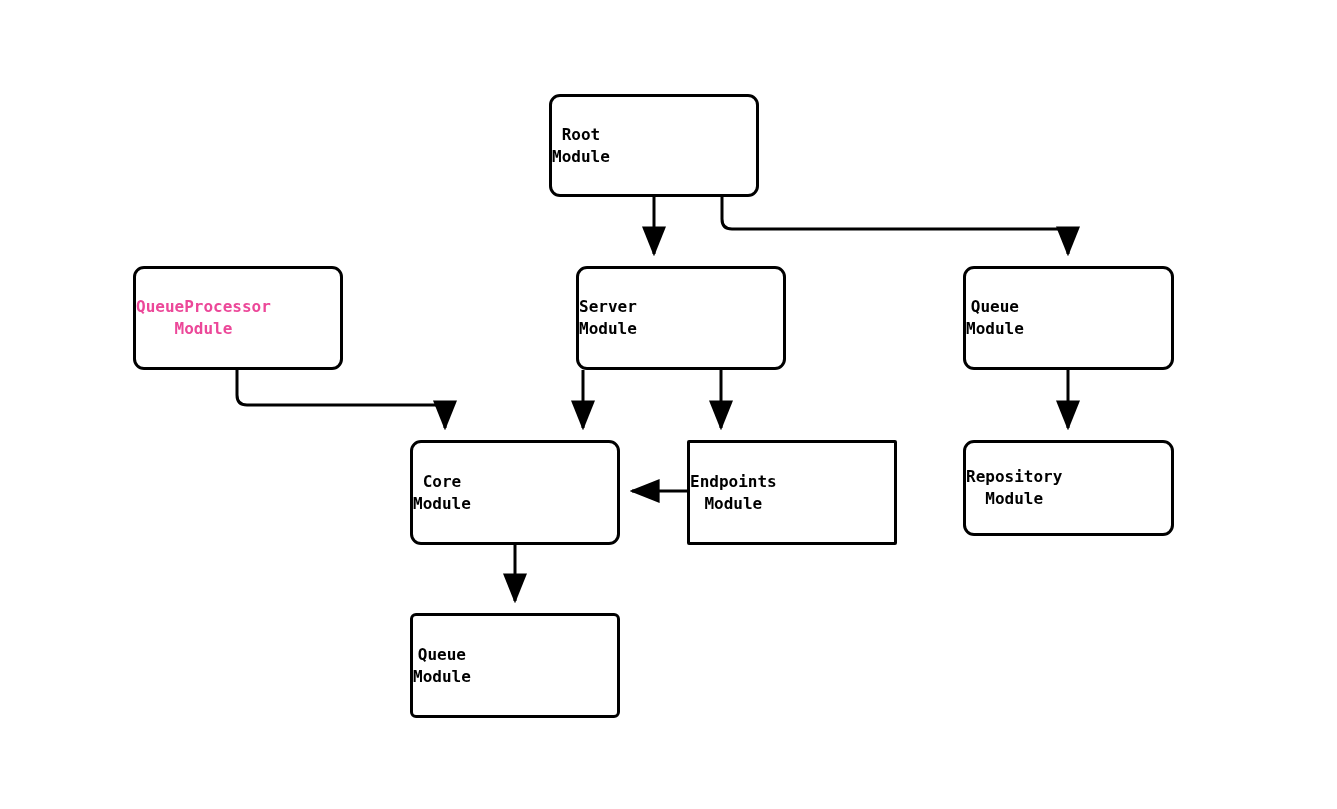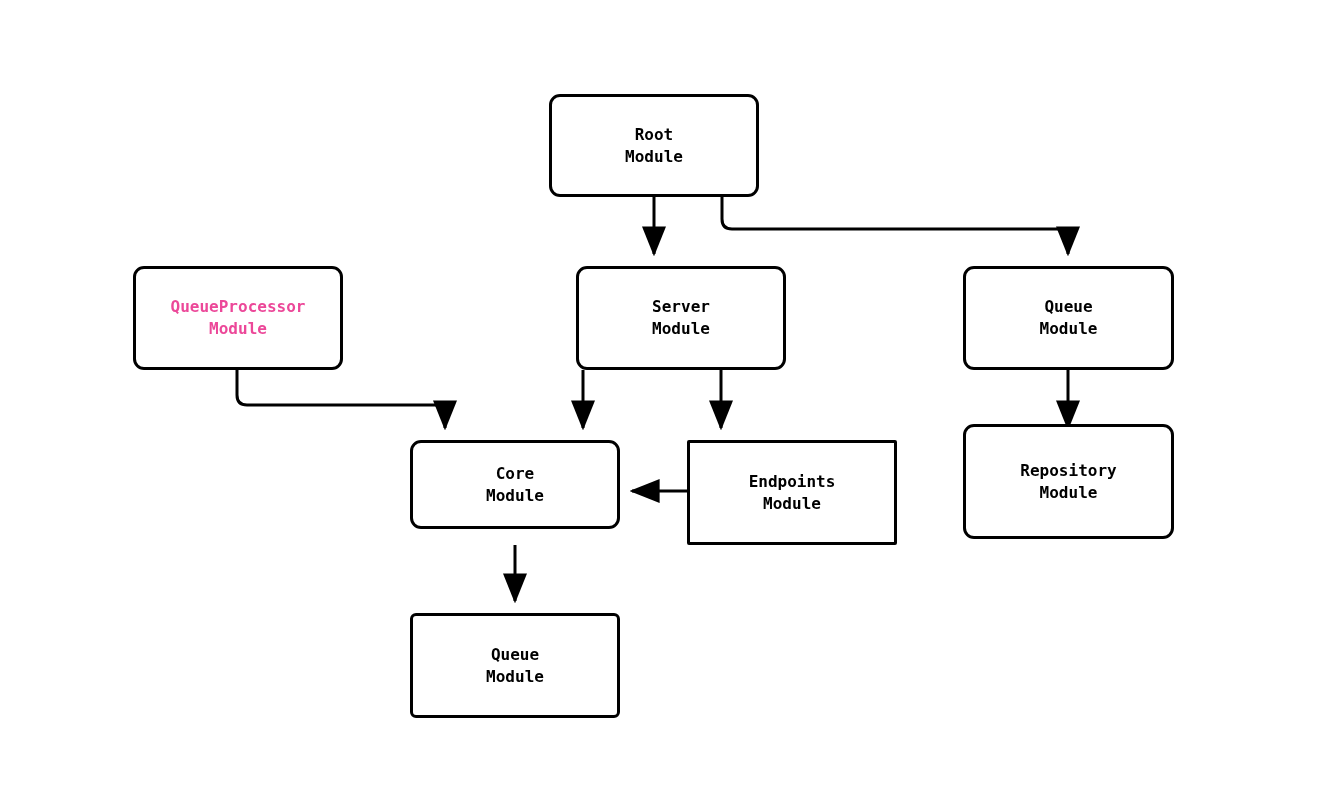--- a/index.html
+++ b/index.html
@@ -25,21 +25,21 @@
     height: 809px;
   }
   .node {
     position: absolute;
     box-sizing: border-box;
     background: #ffffff;
     border: 3px solid #000000;
     border-radius: 11px;
     display: flex;
     align-items: center;
-    justify-content: center;
+    justify-content: flex-start;
     z-index: 2;
   }
   .node-label {
     font-family: "DejaVu Sans Mono", "Liberation Mono", monospace;
     font-size: 16px;
     font-weight: bold;
     line-height: 22px;
     color: #000000;
     text-align: center;
     white-space: pre;
@@ -82,29 +82,29 @@
 Module</div>
       </div>
       <div class="node" style="left: 576px; top: 266px; width: 210px; height: 104px; border-color: rgb(0, 0, 0); border-width: 3px; border-radius: 11px;">
         <div class="node-label" style="color: rgb(0, 0, 0);">Server
 Module</div>
       </div>
       <div class="node" style="left: 963px; top: 266px; width: 211px; height: 104px; border-color: rgb(0, 0, 0); border-width: 3px; border-radius: 11px;">
         <div class="node-label" style="color: rgb(0, 0, 0);">Queue
 Module</div>
       </div>
-      <div class="node" style="left: 410px; top: 440px; width: 210px; height: 89px; border-color: rgb(0, 0, 0); border-width: 3px; border-radius: 11px;">
+      <div class="node" style="left: 410px; top: 440px; width: 210px; height: 105px; border-color: rgb(0, 0, 0); border-width: 3px; border-radius: 11px;">
         <div class="node-label" style="color: rgb(0, 0, 0);">Core
 Module</div>
       </div>
       <div class="node" style="left: 687px; top: 440px; width: 210px; height: 105px; border-color: rgb(0, 0, 0); border-width: 3px; border-radius: 2px;">
         <div class="node-label" style="color: rgb(0, 0, 0);">Endpoints
 Module</div>
       </div>
-      <div class="node" style="left: 963px; top: 424px; width: 211px; height: 115px; border-color: rgb(0, 0, 0); border-width: 3px; border-radius: 11px;">
+      <div class="node" style="left: 963px; top: 440px; width: 211px; height: 96px; border-color: rgb(0, 0, 0); border-width: 3px; border-radius: 11px;">
         <div class="node-label" style="color: rgb(0, 0, 0);">Repository
 Module</div>
       </div>
       <div class="node" style="left: 410px; top: 613px; width: 210px; height: 105px; border-color: rgb(0, 0, 0); border-width: 3px; border-radius: 6px;">
         <div class="node-label" style="color: rgb(0, 0, 0);">Queue
 Module</div>
       </div>
     </div>
 
 </div>

